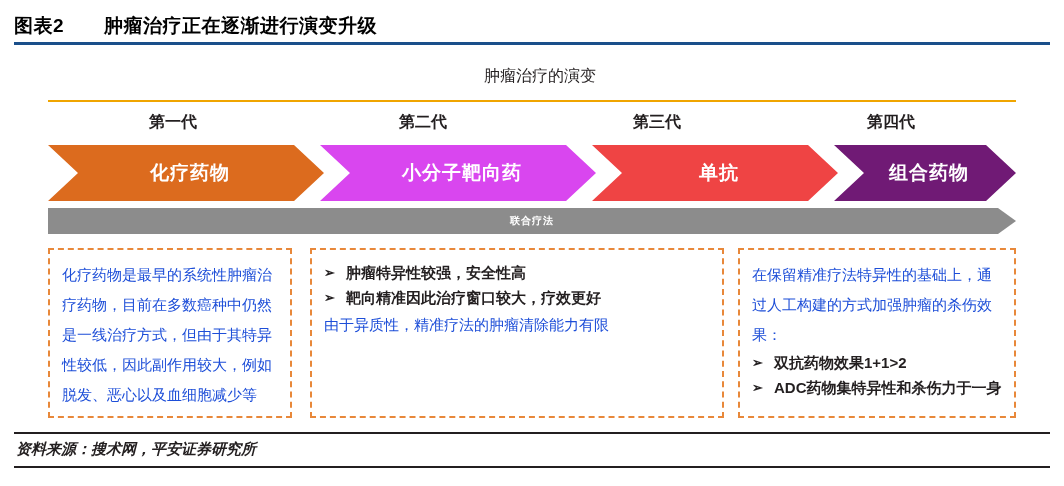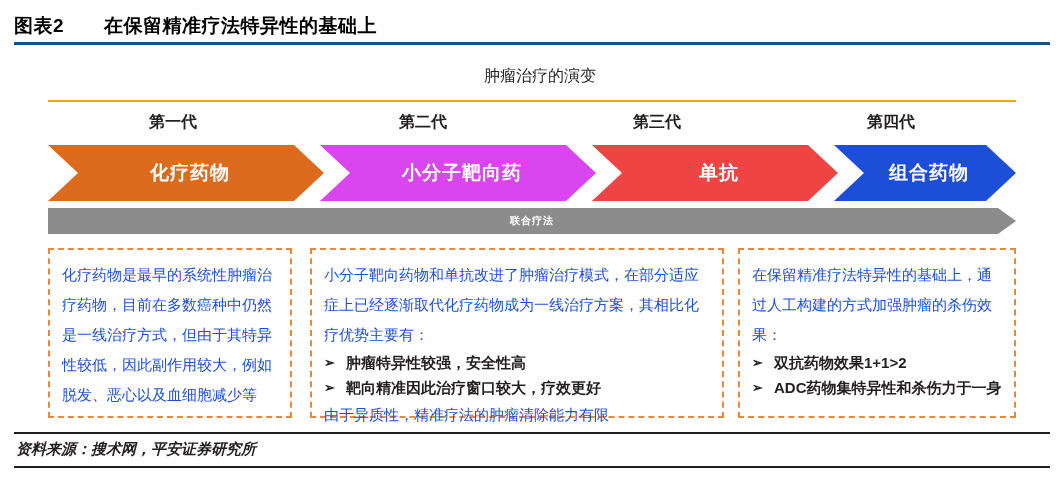--- a/index.html
+++ b/index.html
@@ -203,21 +203,21 @@
     background: #231f20;
   }
 </style>
 </head>
 <body>
 
 <div id="page">
 
   <div class="fig-header">
     <div class="fig-label">图表2</div>
-    <div class="fig-title">在保留精准疗法特异性的基础上</div>
+    <div class="fig-title">肿瘤治疗正在逐渐进行演变升级</div>
   </div>
   <div class="rule-top"></div>
 
   <div class="chart-title">肿瘤治疗的演变</div>
   <div class="rule-orange"></div>
 
   <div class="gen-labels">
     <div class="gen-label" style="left:0px;width:250px;">第一代</div>
     <div class="gen-label" style="left:250px;width:250px;font-family:Liberation Mono, monospace;">第二代</div>
     <div class="gen-label" style="left:500px;width:218px;">第三代</div>
@@ -227,37 +227,36 @@
   <div class="arrow-band">
     <div class="arrow" style="left:0px;width:276px;background:#DC6B1E;clip-path:polygon(0 0, 246px 0, 276px 50%, 246px 100%, 0 100%, 30px 50%);align-items:center;">
       <span>化疗药物</span>
     </div>
     <div class="arrow" style="left:272px;width:276px;background:#d946ef;clip-path:polygon(0 0, 246px 0, 276px 50%, 246px 100%, 0 100%, 30px 50%);">
       <span>小分子靶向药</span>
     </div>
     <div class="arrow" style="left:544px;width:246px;background:#ef4444;clip-path:polygon(0 0, 216px 0, 246px 50%, 216px 100%, 0 100%, 30px 50%);">
       <span>单抗</span>
     </div>
-    <div class="arrow" style="left:786px;width:182px;background:#1d4ed8;clip-path:polygon(0 0, 152px 0, 182px 50%, 152px 100%, 0 100%, 30px 50%);">
+    <div class="arrow" style="left:786px;width:182px;background:#701a75;clip-path:polygon(0 0, 152px 0, 182px 50%, 152px 100%, 0 100%, 30px 50%);">
       <span>组合药物</span>
     </div>
   </div>
 
   <div class="combo-bar">
     <div class="txt">联合疗法</div>
   </div>
 
   <div class="desc-row">
 
     <div class="desc-box" style="left:0px;width:244px;">
       <p>化疗药物是最早的系统性肿瘤治疗药物，目前在多数癌种中仍然是一线治疗方式，但由于其特异性较低，因此副作用较大，例如脱发、恶心以及血细胞减少等</p>
     </div>
 
     <div class="desc-box" style="left:262px;width:414px;">
-      <p>小分子靶向药物和单抗改进了肿瘤治疗模式，在部分适应症上已经逐渐取代化疗药物成为一线治疗方案，其相比化疗优势主要有：</p>
       <ul>
         <li><span class="bullet">➢</span><span>肿瘤特异性较强，安全性高</span></li>
         <li><span class="bullet">➢</span><span>靶向精准因此治疗窗口较大，疗效更好</span></li>
       </ul>
       <p>由于异质性，精准疗法的肿瘤清除能力有限</p>
     </div>
 
     <div class="desc-box" style="left:690px;width:278px;">
       <p>在保留精准疗法特异性的基础上，通过人工构建的方式加强肿瘤的杀伤效果：</p>
       <ul>

